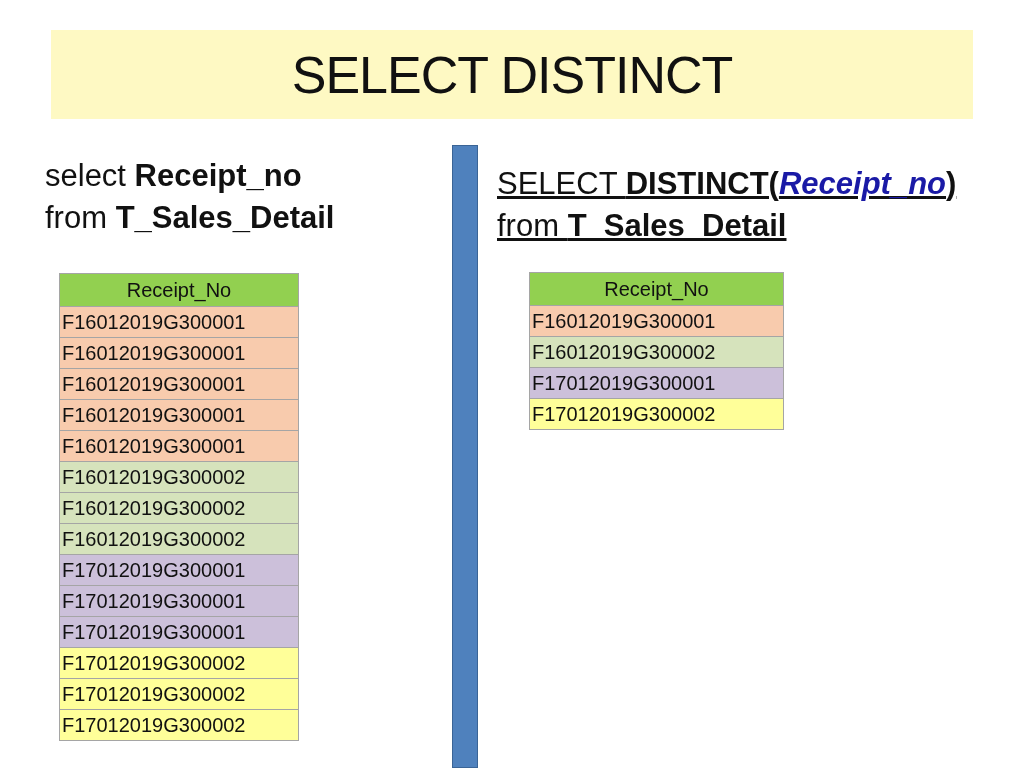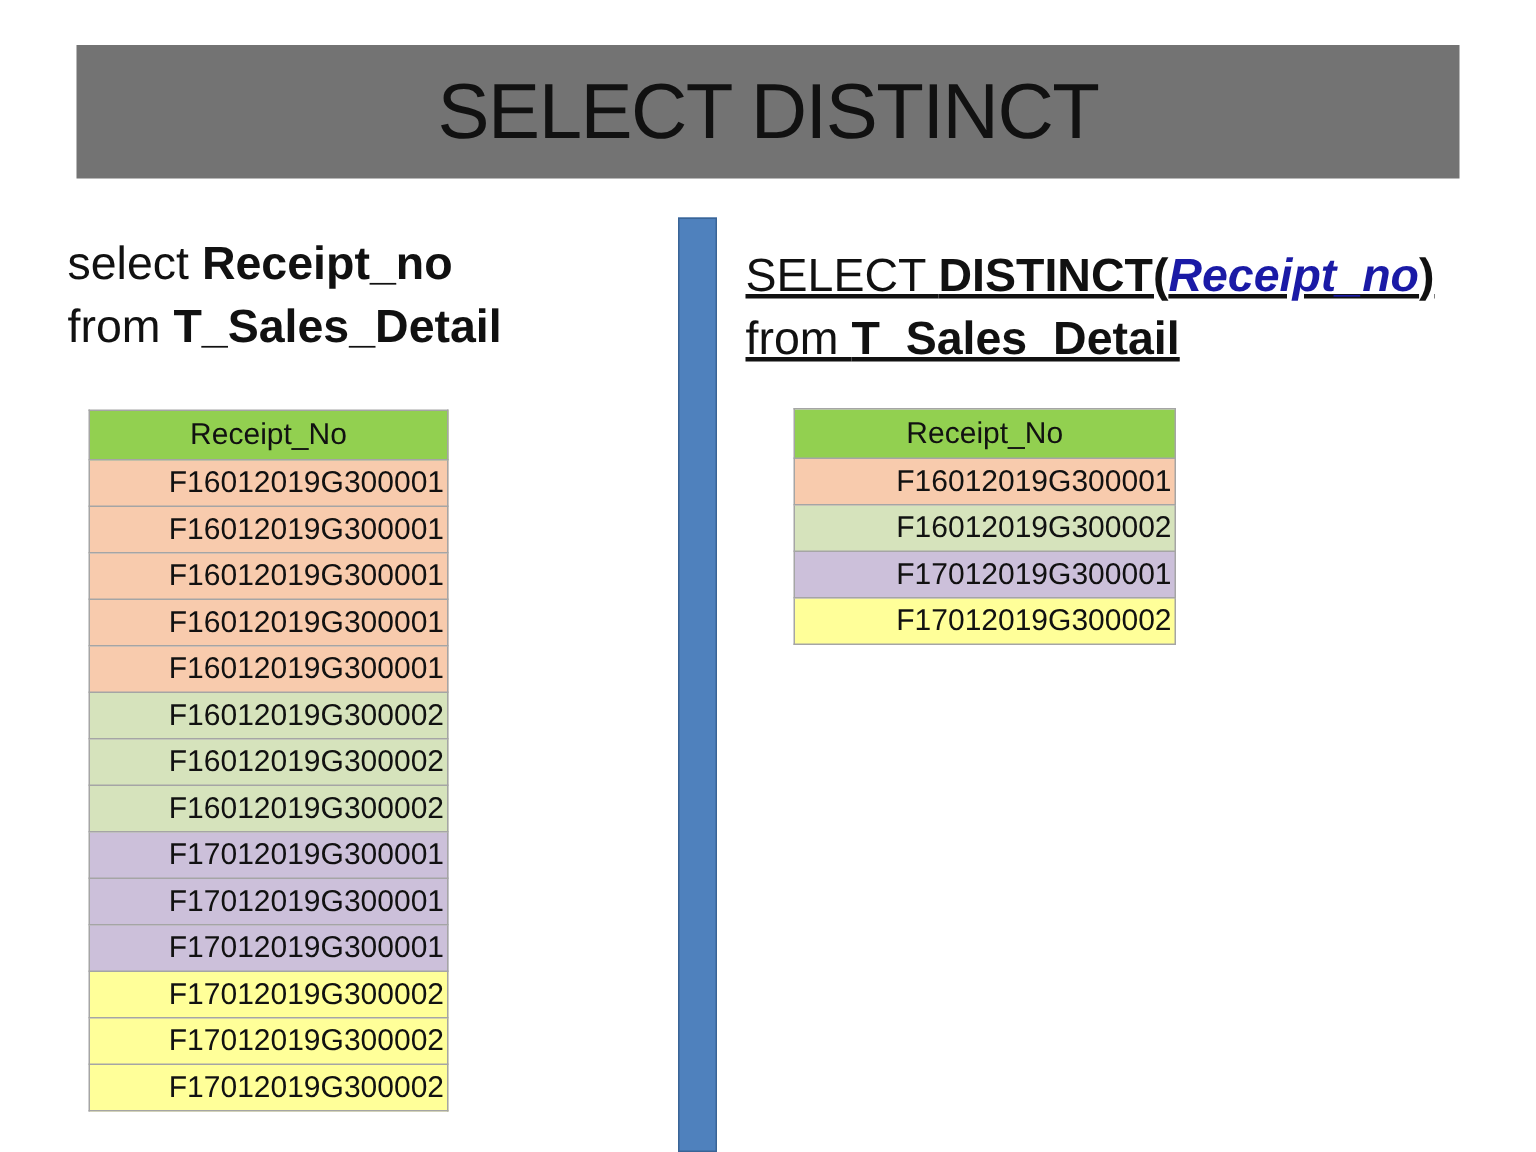--- a/index.html
+++ b/index.html
@@ -1,26 +1,26 @@
 <!DOCTYPE html>
 <html><head>
 <meta charset="utf-8">
 <style>
   html, body { margin:0; padding:0; }
   body { width:1024px; height:768px; background:#ffffff; position:relative; overflow:hidden; font-family:"Liberation Sans", sans-serif; }
-  .title-bar { position:absolute; left:51px; top:30px; width:922px; height:89px; background:#737373; display:flex; align-items:center; justify-content:center; }
+  .title-bar { position:absolute; left:51px; top:30px; width:922px; height:89px; background:#fef9c3; display:flex; align-items:center; justify-content:center; }
   .title { font-size:52px; color:#111; letter-spacing:-1px; }
   .query { position:absolute; font-size:31px; line-height:42px; color:#111; }
   .query b { font-weight:bold; }
   .query .kw-col { color:#1a1aa6; font-style:italic; font-weight:bold; }
   .q-left { left:45px; top:155px; }
   .q-right { left:497px; top:163px;text-decoration:underline; }
   .divider { position:absolute; left:452px; top:145px; width:26px; height:623px; background:#4f81bd; border:1px solid #3a6496; box-sizing:border-box; }
   table.rt { position:absolute; border-collapse:collapse; font-size:20px; color:#111; }
-  table.rt td { border:1px solid #a5a5a5; padding:0 2px; height:30px; white-space:nowrap;text-align:right; }
+  table.rt td { border:1px solid #a5a5a5; padding:0 2px; height:30px; white-space:nowrap; }
   table.rt th { border:1px solid #a5a5a5; background:#92d050; font-weight:normal; height:30px; }
   .t-left { left:59px; top:273px; width:240px; }
   .t-right { left:529px; top:272px; width:255px; }
   .t-right td { height:35px; }
   .t-right th { height:36px; }
 </style>
 </head>
 <body>
 
 <div class="title-bar">

